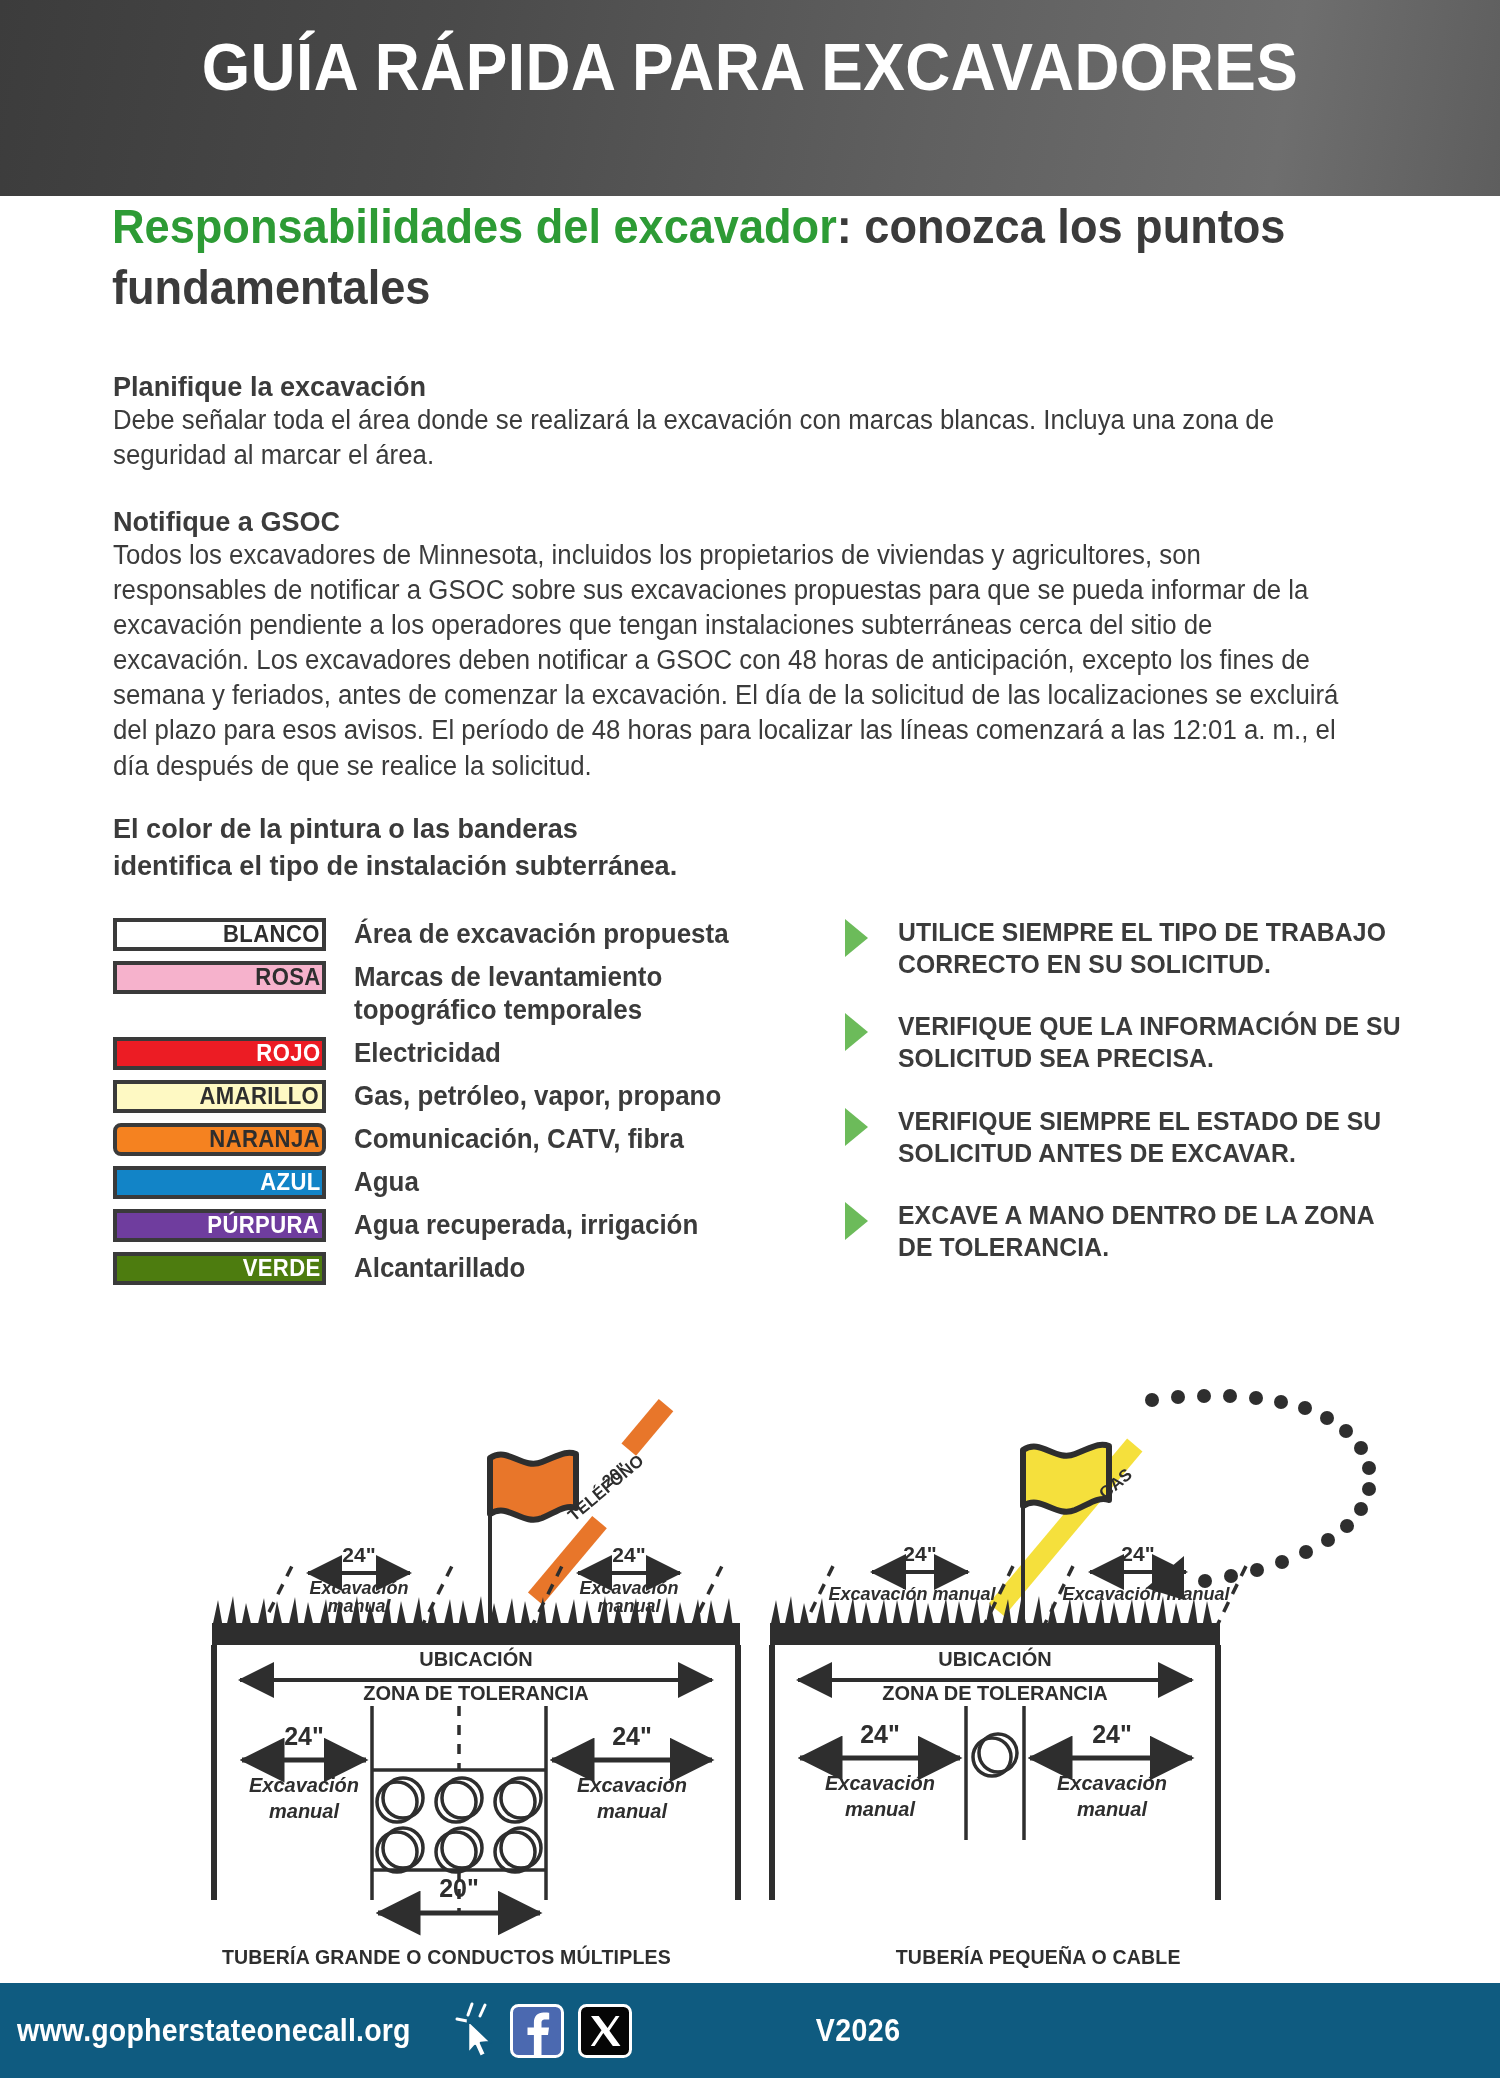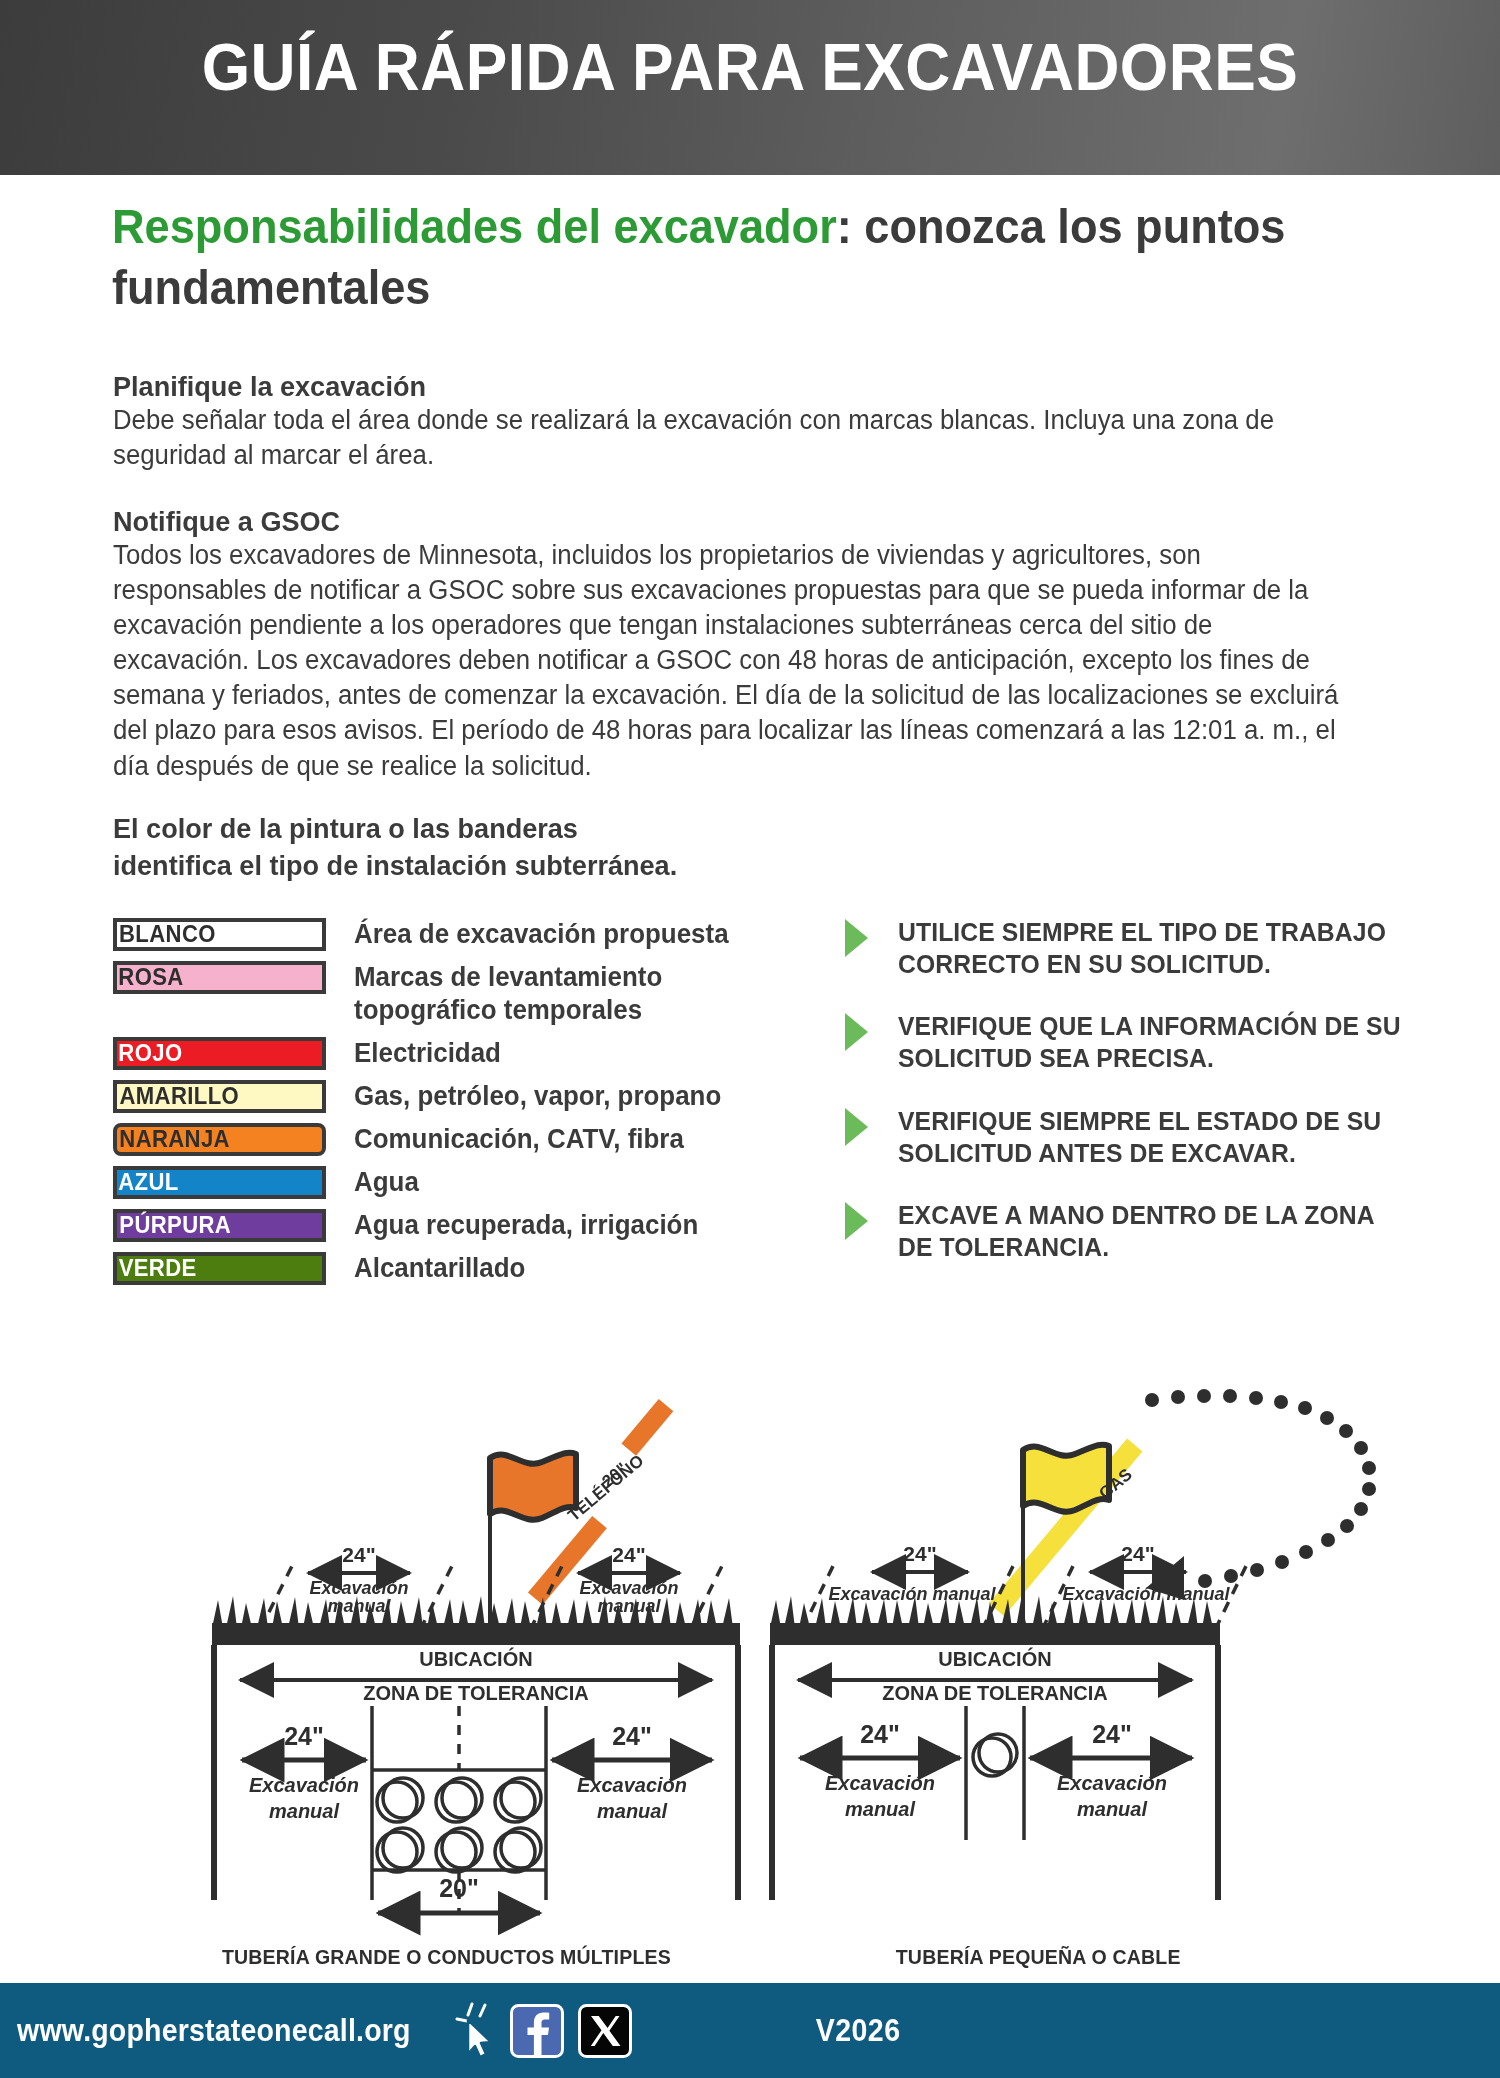--- a/index.html
+++ b/index.html
@@ -16,21 +16,21 @@
     width: 1500px;
     height: 2078px;
     overflow: hidden;
     background: #ffffff;
   }
 
   
   #header {
     position: absolute;
     left: 0; top: 0;
-    width: 1500px; height: 175px;
+    width: 1500px; height: 196px;
     background: linear-gradient(100deg, #3c3c3c 0%, #4a4a4a 30%, #606060 62%, #6e6e6e 85%, #5e5e5e 100%);
   }
   #header-title {
     position: absolute;
     left: 0; right: 0;
     top: 28px;
     text-align: center;
     color: #ffffff;
     font-size: 67px;
     font-weight: bold;
@@ -102,21 +102,21 @@
     align-items: flex-start;
     margin-bottom: 8px;
   }
   .chip {
     width: 213px;
     height: 33px;
     box-sizing: border-box;
     border: 4px solid #3a3a3a;
     display: flex;
     align-items: center;
-    justify-content: flex-start;
+    justify-content: flex-end;
     flex: none;
     margin-top: 2px;
   }
   .chip span {
     font-size: 23px;
     font-weight: bold;
     letter-spacing: 0.4px;
     line-height: 1;
     transform: scaleX(0.96);
   }

